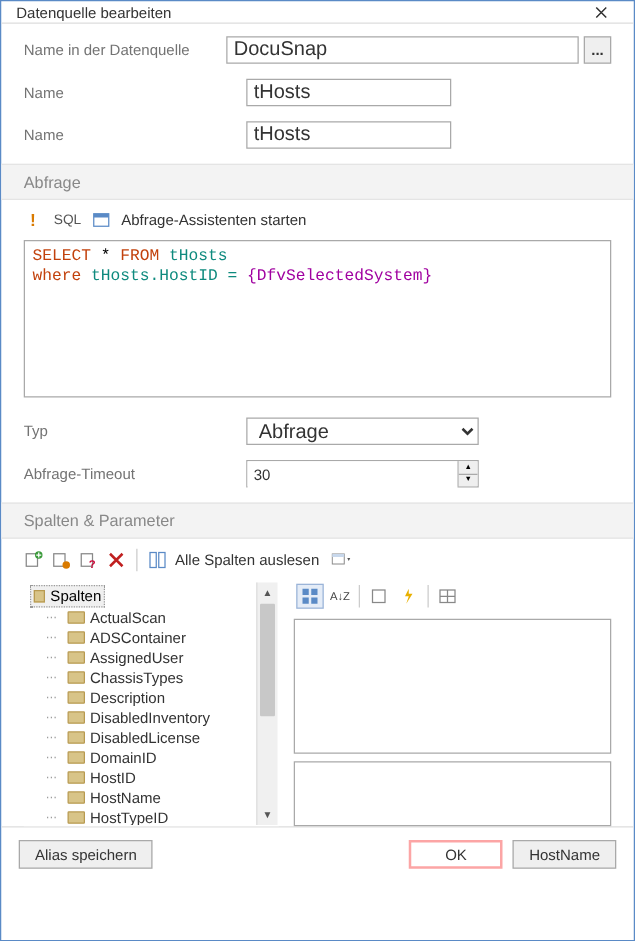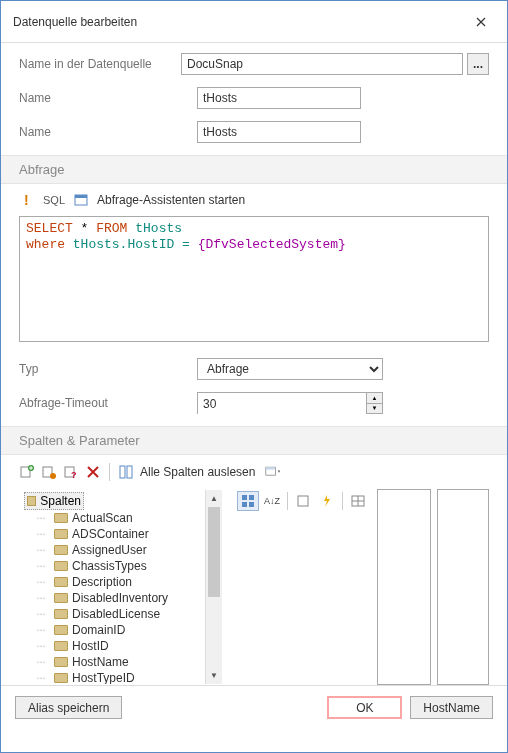--- a/index.html
+++ b/index.html
@@ -7,21 +7,21 @@
     margin: 0;
     font-family: "Segoe UI", Tahoma, sans-serif;
     font-size: 12px;
     background: #fff;
     width: 508px;
     height: 753px;
     border: 1px solid #5a8ac6;
     overflow: hidden;
   }
   .titlebar {
-    height: 42px;
+    height: 18px;
     display: flex;
     align-items: center;
     padding: 0 6px 0 12px;
     border-bottom: 1px solid #ddd;
   }
   .titlebar .title { flex: 1; color: #333; font-size: 12px; }
   .titlebar .close {
     width: 40px; height: 28px;
     display: flex; align-items: center; justify-content: center;
     color: #333; cursor: pointer;
@@ -32,21 +32,21 @@
     display: flex; align-items: center;
     margin-bottom: 12px;
   }
   .row .label { width: 178px; color: #737373; }
   .row .field { flex: 1; display: flex; align-items: center; gap: 4px; }
   input[type="text"], select, .numeric {
     height: 22px;
     border: 1px solid #a9a9a9;
     background: #fff;
     font-family: inherit;
-    font-size: 12px;
+    font-size: 16px;
     padding: 0 5px;
     color: #333;
   }
   .combo-wide {
     width: 282px;
   }
   .btn-ellipsis {
     width: 22px; height: 22px;
     border: 1px solid #a9a9a9;
     background: #efefef;
@@ -140,21 +140,21 @@
   .tree-icon { width: 14px; height: 10px; background: #d8c488; border: 1px solid #b89a50; border-radius: 1px; }
   .scrollbar {
     width: 17px;
     background: #f0f0f0;
     border-left: 1px solid #ddd;
     display: flex; flex-direction: column;
   }
   .scroll-btn { height: 17px; display: flex; align-items: center; justify-content: center; font-size: 8px; color: #555; }
   .scroll-thumb { height: 90px; background: #c8c8c8; margin: 0 2px; border-radius: 1px; }
   .scroll-track { flex: 1; }
-  .right-pane { flex: 1; display: flex; flex-direction: row; gap: 6px; }
+  .right-pane { flex: 1; display: flex; flex-direction: column; gap: 6px; }
   .prop-toolbar {
     height: 24px; display: flex; align-items: center; gap: 2px;
     padding: 0 2px;
   }
   .prop-toolbar .pt-btn {
     width: 22px; height: 20px;
     display: flex; align-items: center; justify-content: center;
     border: 1px solid transparent;
     cursor: pointer;
   }

